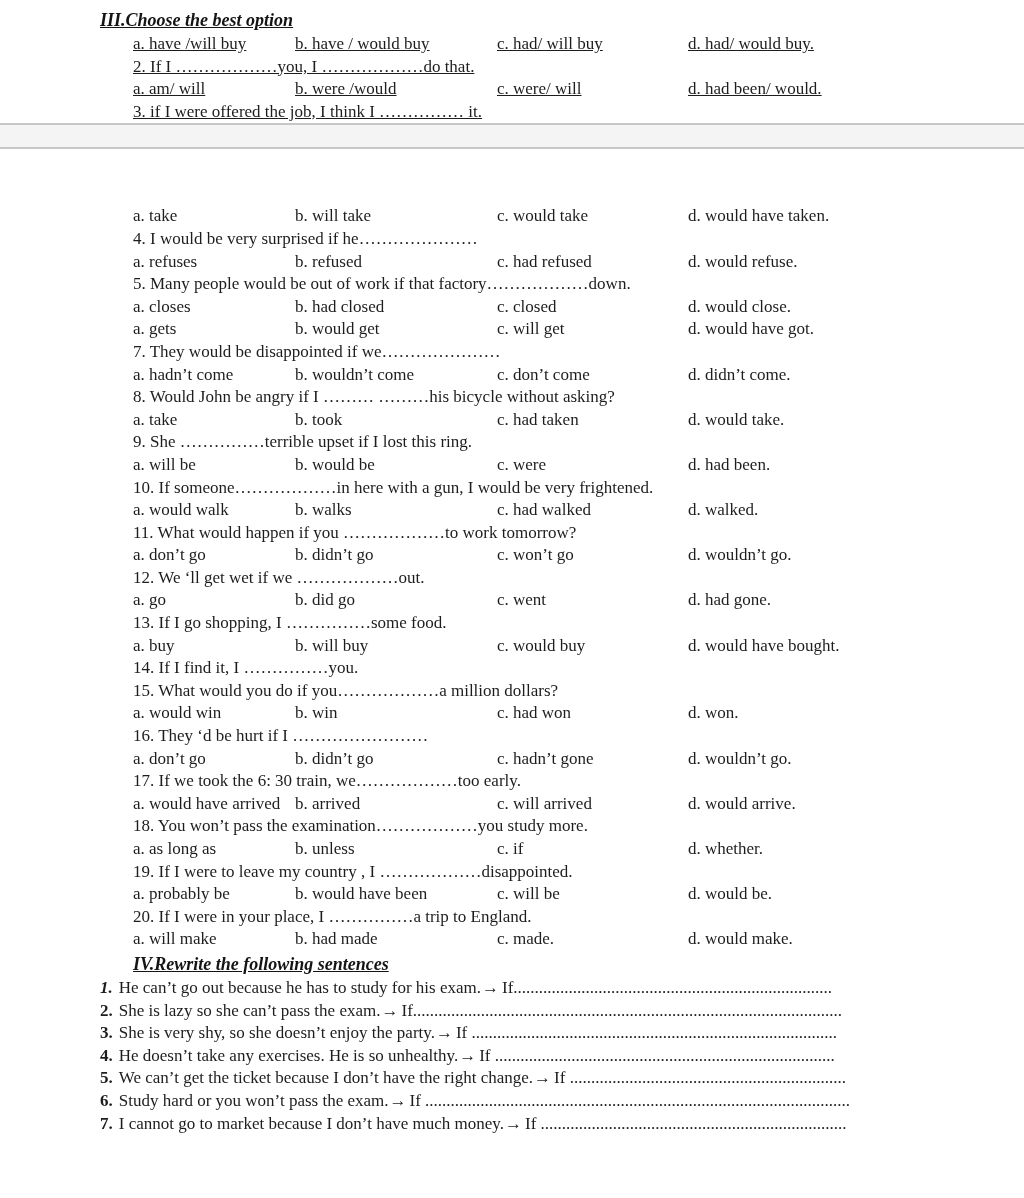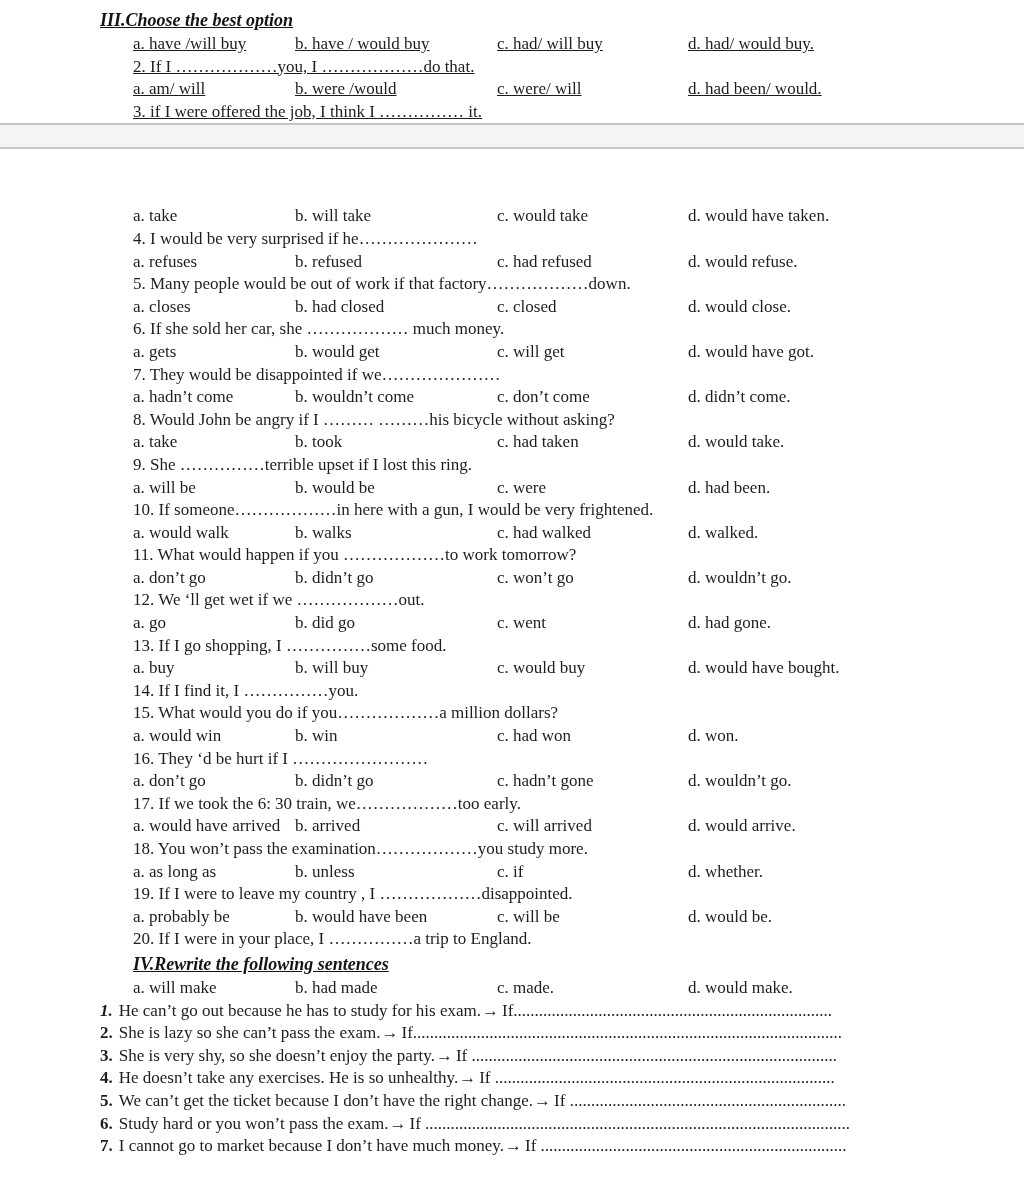--- a/index.html
+++ b/index.html
@@ -54,21 +54,20 @@
       <div class="line options"><span class="opt opt-a">a. am/ will</span><span class="opt opt-b">b. were /would</span><span class="opt opt-c">c. were/ will</span><span class="opt opt-d">d. had been/ would.</span></div>
       <div class="line question">3. if I were offered the job, I think I …………… it.</div>
     </section>
   <div class="page-break"></div>
   <section class="page" id="page-1">
       <div class="line options"><span class="opt opt-a">a. take</span><span class="opt opt-b">b. will take</span><span class="opt opt-c">c. would take</span><span class="opt opt-d">d. would have taken.</span></div>
       <div class="line question">4. I would be very surprised if he…………………</div>
       <div class="line options"><span class="opt opt-a">a. refuses</span><span class="opt opt-b">b. refused</span><span class="opt opt-c">c. had refused</span><span class="opt opt-d">d. would refuse.</span></div>
       <div class="line question">5. Many people would be out of work if that factory………………down.</div>
       <div class="line options"><span class="opt opt-a">a. closes</span><span class="opt opt-b">b. had closed</span><span class="opt opt-c">c. closed</span><span class="opt opt-d">d. would close.</span></div>
-      <div class="line question">6. If she sold her car, she ……………… much money.</div>
       <div class="line options"><span class="opt opt-a">a. gets</span><span class="opt opt-b">b. would get</span><span class="opt opt-c">c. will get</span><span class="opt opt-d">d. would have got.</span></div>
       <div class="line question">7. They would be disappointed if we…………………</div>
       <div class="line options"><span class="opt opt-a">a. hadn’t come</span><span class="opt opt-b">b. wouldn’t come</span><span class="opt opt-c">c. don’t come</span><span class="opt opt-d">d. didn’t come.</span></div>
       <div class="line question">8. Would John be angry if I ……… ………his bicycle without asking?</div>
       <div class="line options"><span class="opt opt-a">a. take</span><span class="opt opt-b">b. took</span><span class="opt opt-c">c. had taken</span><span class="opt opt-d">d. would take.</span></div>
       <div class="line question">9. She ……………terrible upset if I lost this ring.</div>
       <div class="line options"><span class="opt opt-a">a. will be</span><span class="opt opt-b">b. would be</span><span class="opt opt-c">c. were</span><span class="opt opt-d">d. had been.</span></div>
       <div class="line question">10. If someone………………in here with a gun, I would be very frightened.</div>
       <div class="line options"><span class="opt opt-a">a. would walk</span><span class="opt opt-b">b. walks</span><span class="opt opt-c">c. had walked</span><span class="opt opt-d">d. walked.</span></div>
       <div class="line question">11. What would happen if you ………………to work tomorrow?</div>
@@ -82,22 +81,22 @@
       <div class="line options"><span class="opt opt-a">a. would win</span><span class="opt opt-b">b. win</span><span class="opt opt-c">c. had won</span><span class="opt opt-d">d. won.</span></div>
       <div class="line question">16. They ‘d be hurt if I ……………………</div>
       <div class="line options"><span class="opt opt-a">a. don’t go</span><span class="opt opt-b">b. didn’t go</span><span class="opt opt-c">c. hadn’t gone</span><span class="opt opt-d">d. wouldn’t go.</span></div>
       <div class="line question">17. If we took the 6: 30 train, we………………too early.</div>
       <div class="line options"><span class="opt opt-a">a. would have arrived</span><span class="opt opt-b">b. arrived</span><span class="opt opt-c">c. will arrived</span><span class="opt opt-d">d. would arrive.</span></div>
       <div class="line question">18. You won’t pass the examination………………you study more.</div>
       <div class="line options"><span class="opt opt-a">a. as long as</span><span class="opt opt-b">b. unless</span><span class="opt opt-c">c. if</span><span class="opt opt-d">d. whether.</span></div>
       <div class="line question">19. If I were to leave my country , I ………………disappointed.</div>
       <div class="line options"><span class="opt opt-a">a. probably be</span><span class="opt opt-b">b. would have been</span><span class="opt opt-c">c. will be</span><span class="opt opt-d">d. would be.</span></div>
       <div class="line question">20. If I were in your place, I ……………a trip to England.</div>
+      <div class="line options"><span class="opt opt-a">a. will make</span><span class="opt opt-b">b. had made</span><span class="opt opt-c">c. made.</span><span class="opt opt-d">d. would make.</span></div>
       <div class="line heading">IV.Rewrite the following sentences</div>
-      <div class="line options"><span class="opt opt-a">a. will make</span><span class="opt opt-b">b. had made</span><span class="opt opt-c">c. made.</span><span class="opt opt-d">d. would make.</span></div>
       <div class="line rewrite"><span class="num italic">1.</span><span class="body">He can’t go out because he has to study for his exam.</span><span class="arrow">→</span><span class="tail">If...........................................................................</span></div>
       <div class="line rewrite"><span class="num">2.</span><span class="body">She is lazy so she can’t pass the exam.</span><span class="arrow">→</span><span class="tail">If.....................................................................................................</span></div>
       <div class="line rewrite"><span class="num">3.</span><span class="body">She is very shy, so she doesn’t enjoy the party.</span><span class="arrow">→</span><span class="tail">If ......................................................................................</span></div>
       <div class="line rewrite"><span class="num">4.</span><span class="body">He doesn’t take any exercises. He is so unhealthy.</span><span class="arrow">→</span><span class="tail">If ................................................................................</span></div>
       <div class="line rewrite"><span class="num">5.</span><span class="body">We can’t get the ticket because I don’t have the right change.</span><span class="arrow">→</span><span class="tail">If .................................................................</span></div>
       <div class="line rewrite"><span class="num">6.</span><span class="body">Study hard or you won’t pass the exam.</span><span class="arrow">→</span><span class="tail">If ....................................................................................................</span></div>
       <div class="line rewrite"><span class="num">7.</span><span class="body">I cannot go to market because I don’t have much money.</span><span class="arrow">→</span><span class="tail">If ........................................................................</span></div>
     </section>
 </main>
 

